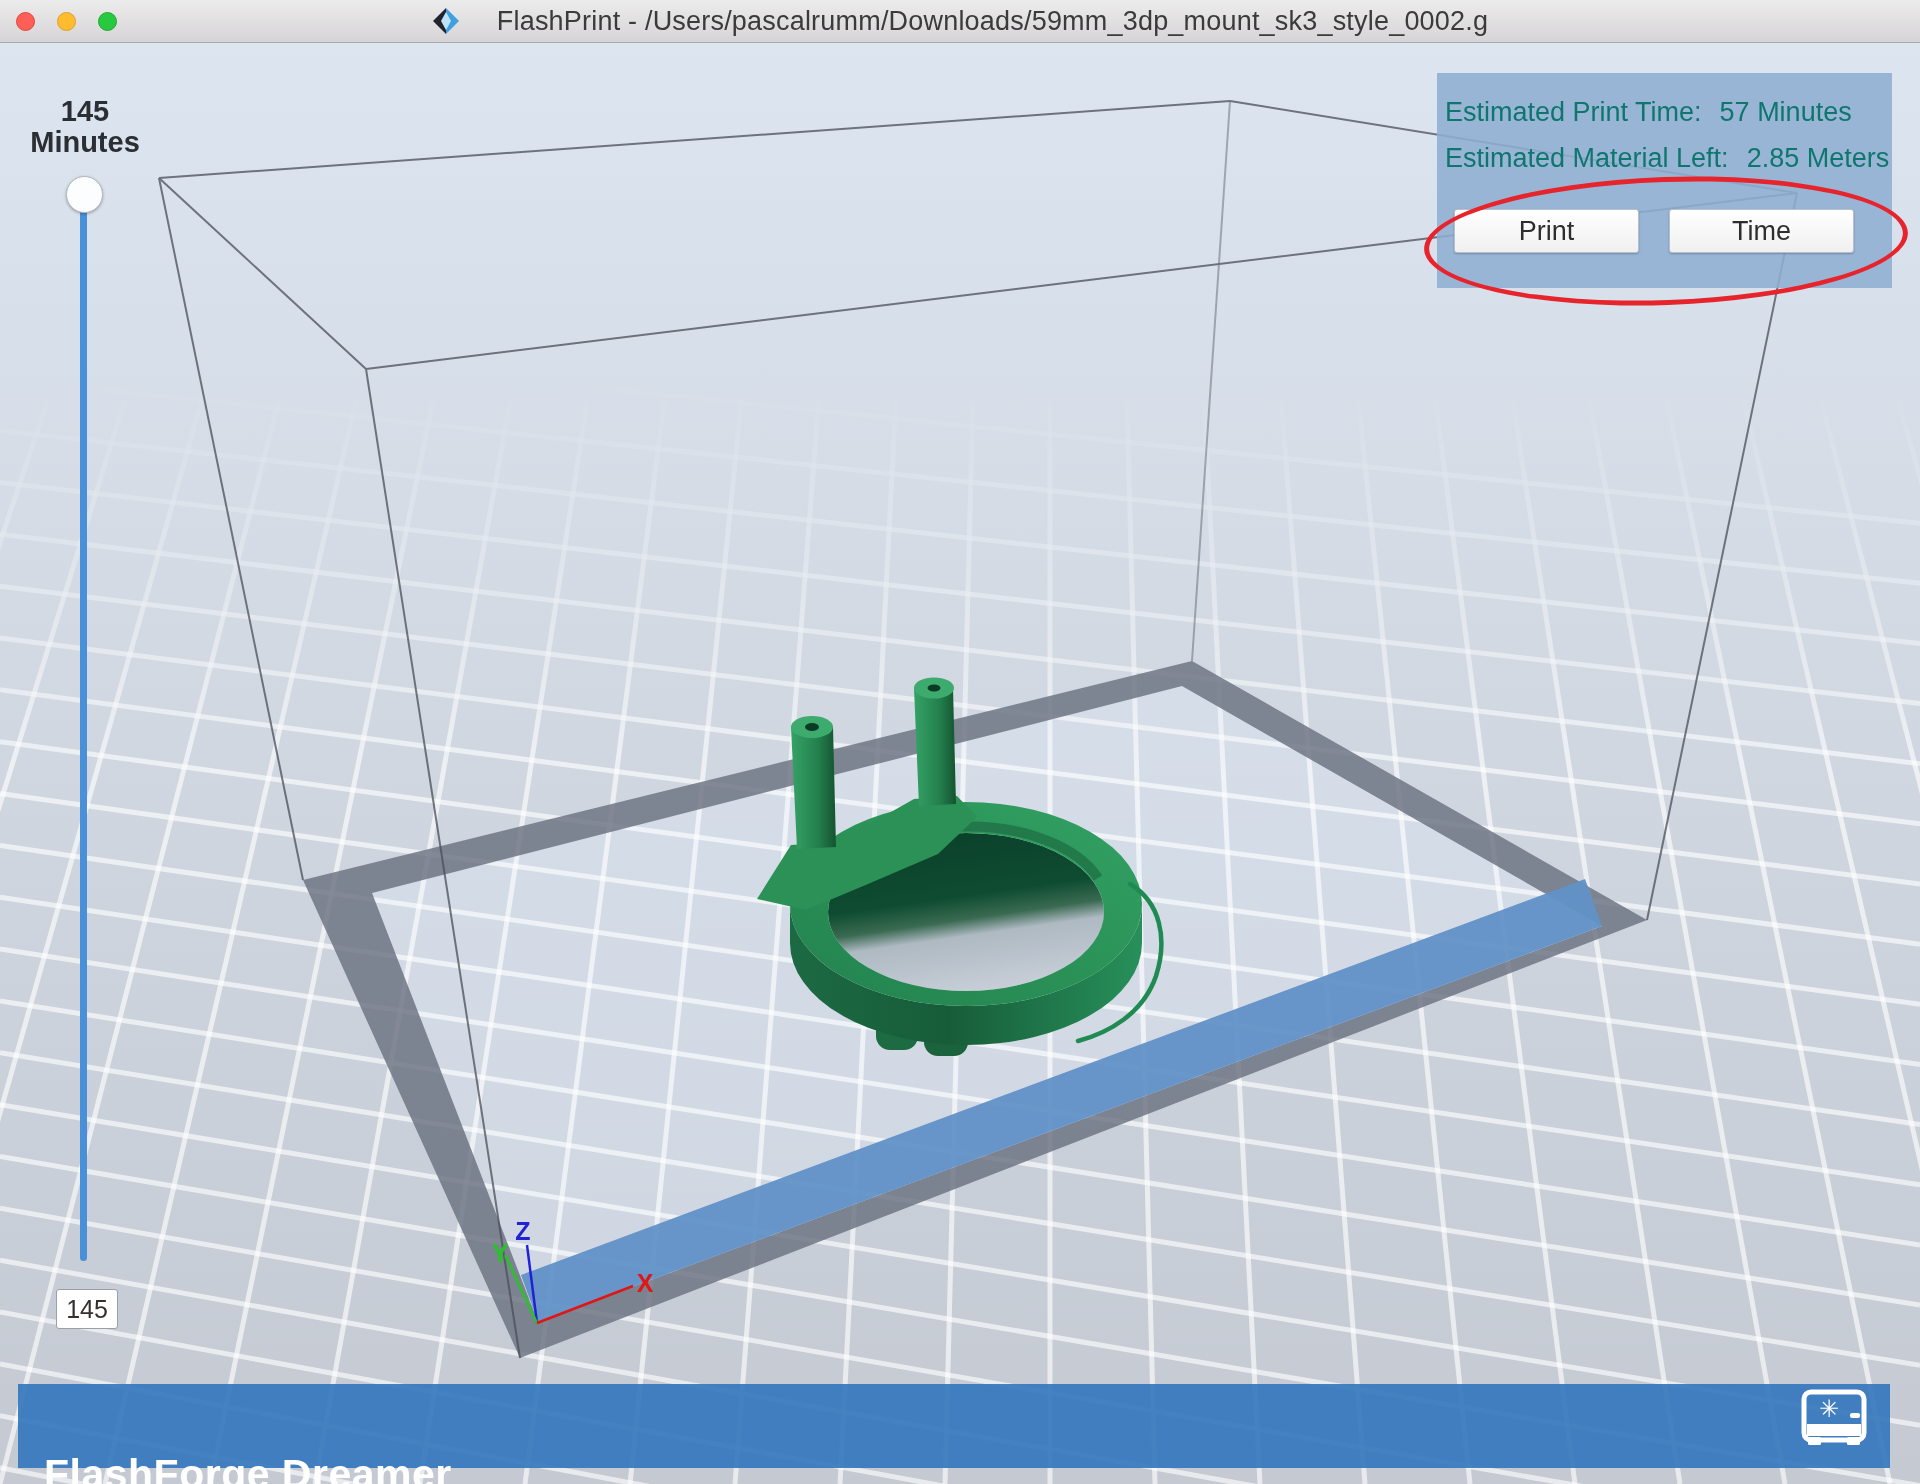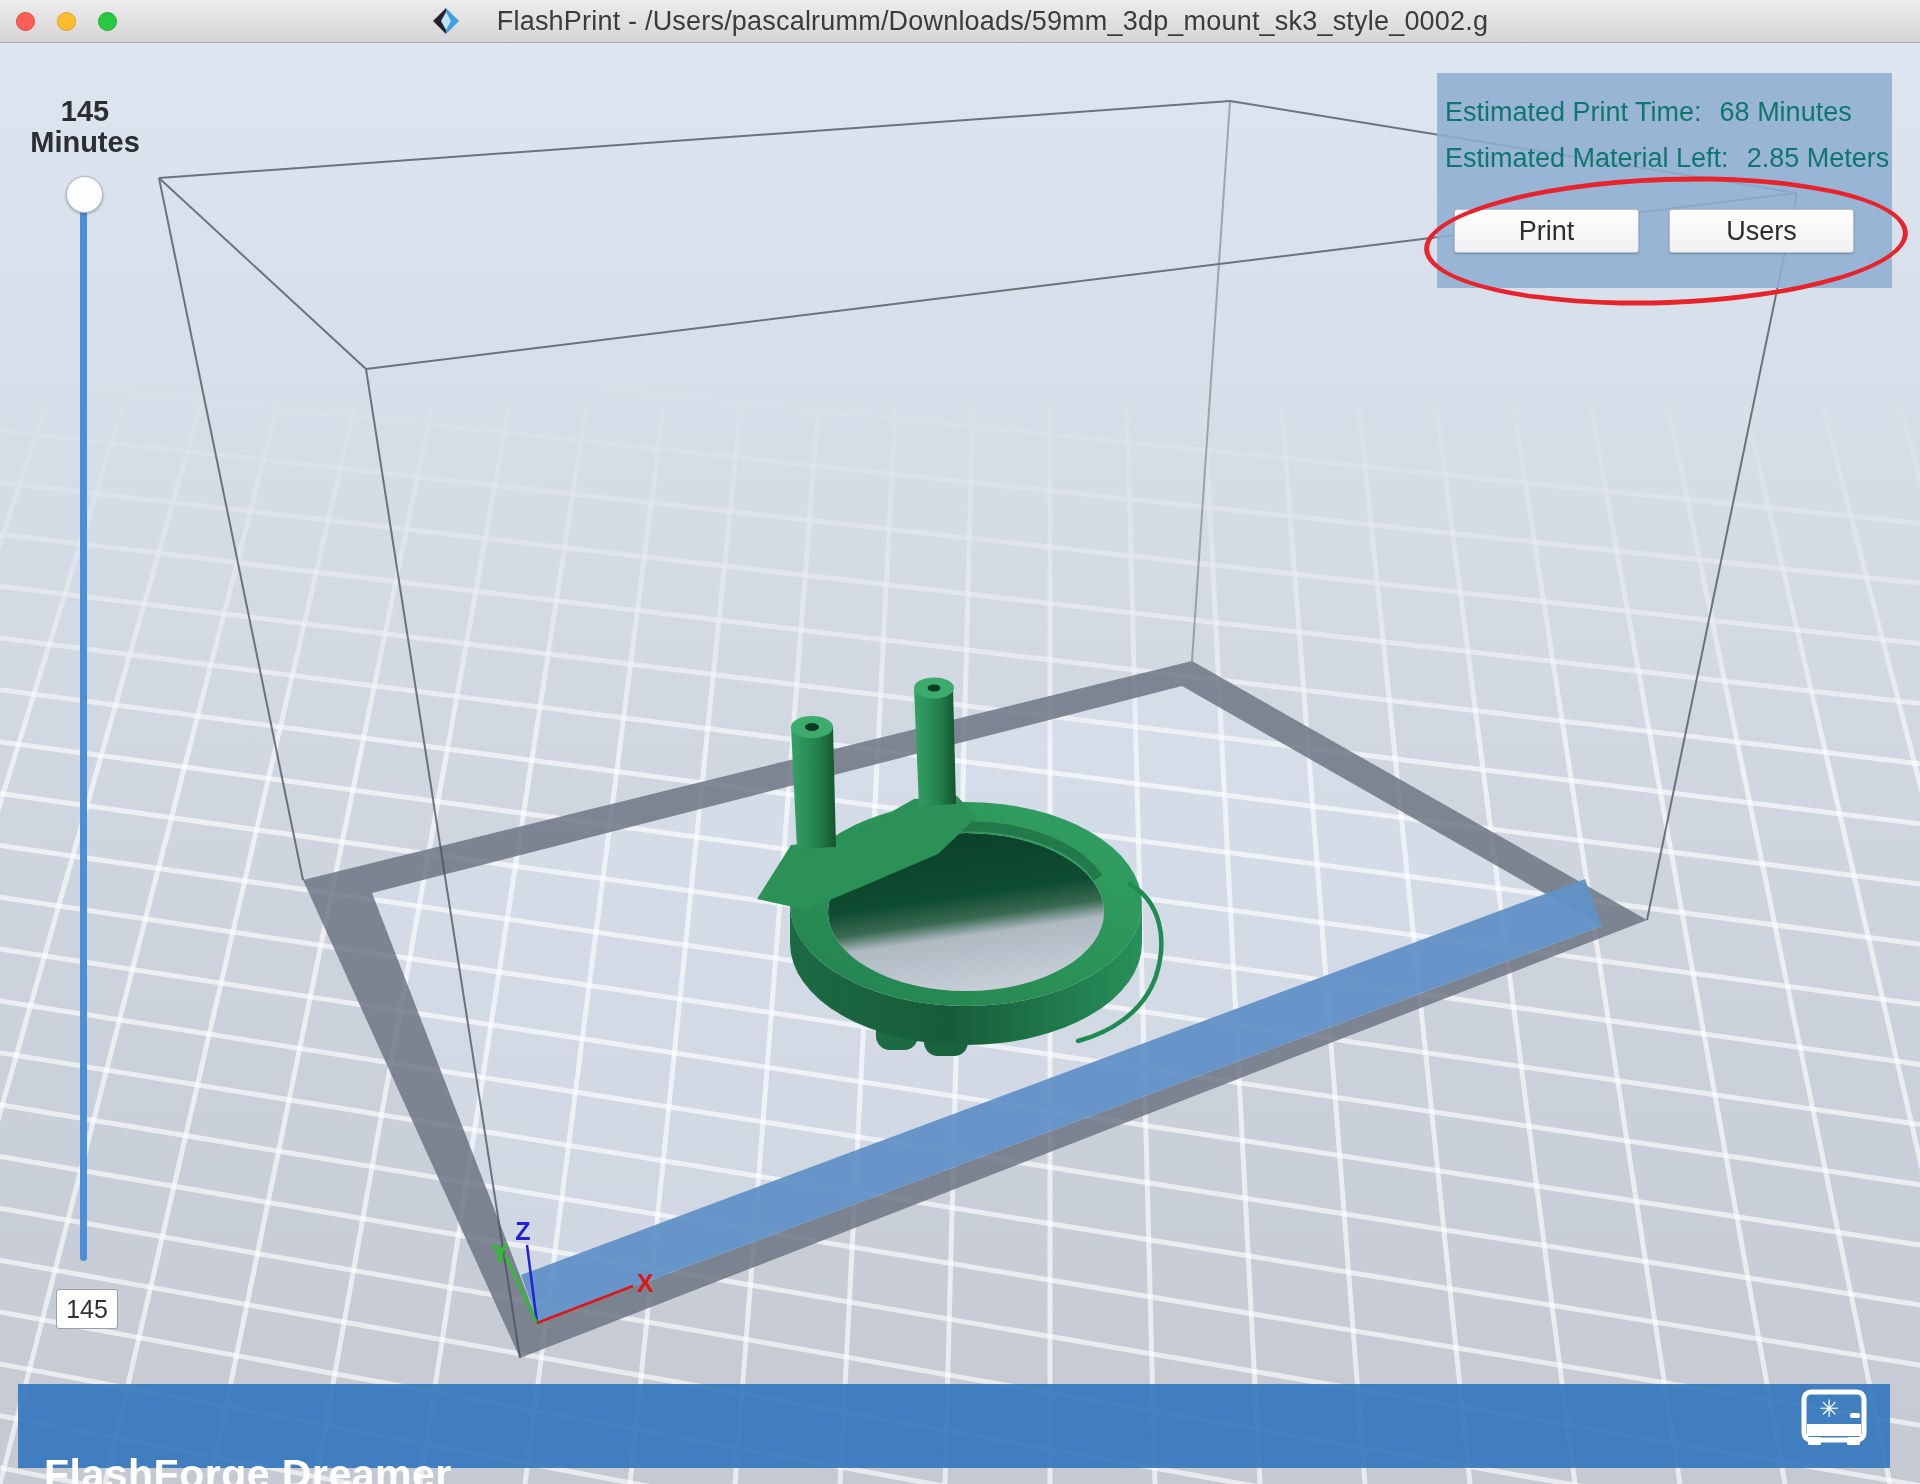--- a/index.html
+++ b/index.html
@@ -239,27 +239,27 @@
     <div>145</div>
     <div>Minutes</div>
   </div>
   <div class="slider-track"></div>
   <div class="slider-handle"></div>
   <div class="layer-value">145</div>
 
   <div class="info-panel">
     <div class="info-row r1">
       <span>Estimated Print Time:</span>
-      <span>68 Minutes</span>
+      <span>57 Minutes</span>
     </div>
     <div class="info-row r2">
       <span>Estimated Material Left:</span>
       <span>2.85 Meters</span>
     </div>
     <div class="panel-btn print">Print</div>
-    <div class="panel-btn back">Users</div>
+    <div class="panel-btn back">Time</div>
   </div>
 
   <div class="annotation-ellipse"></div>
 
   <div class="statusbar-text">FlashForge Dreamer</div>
 
 </div>
 
 </body></html>

